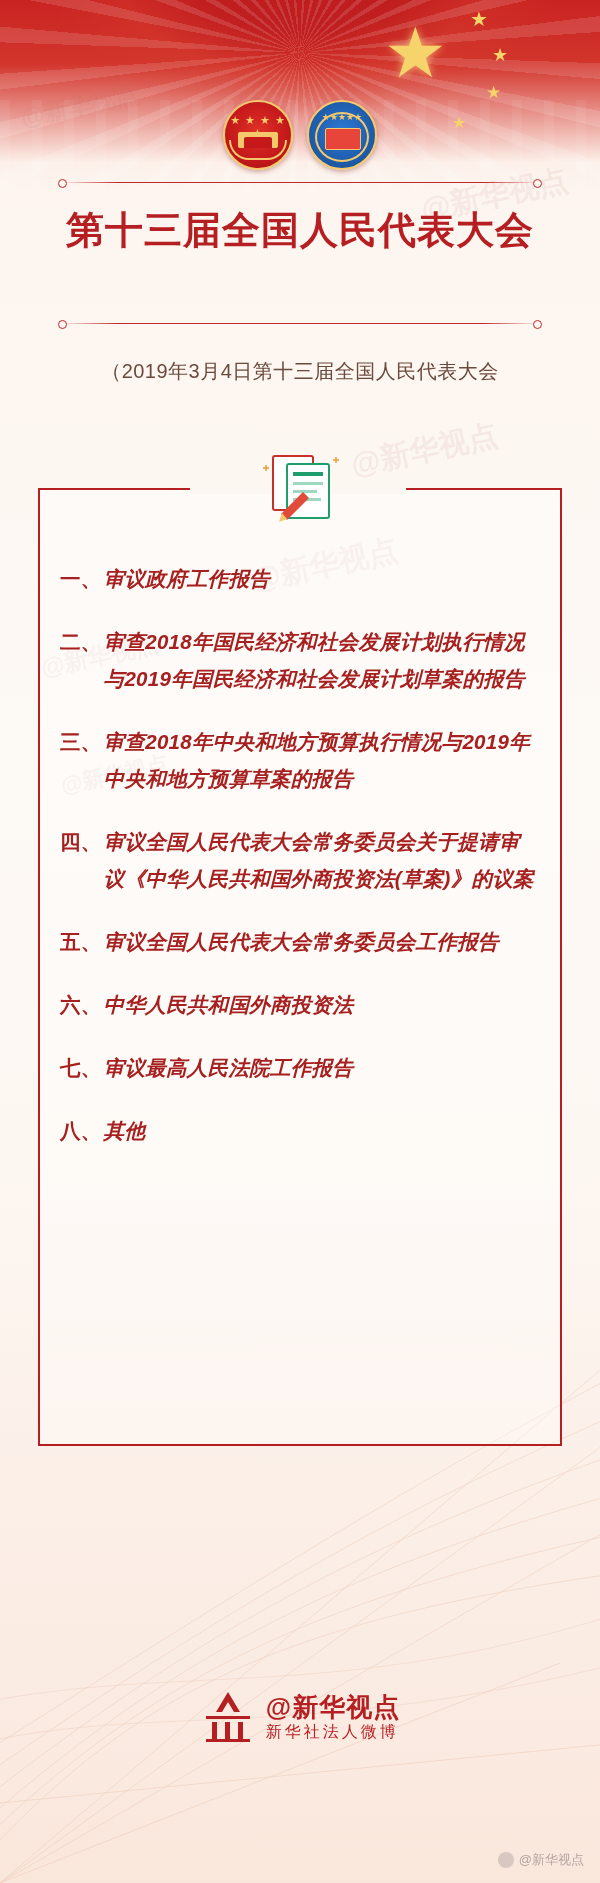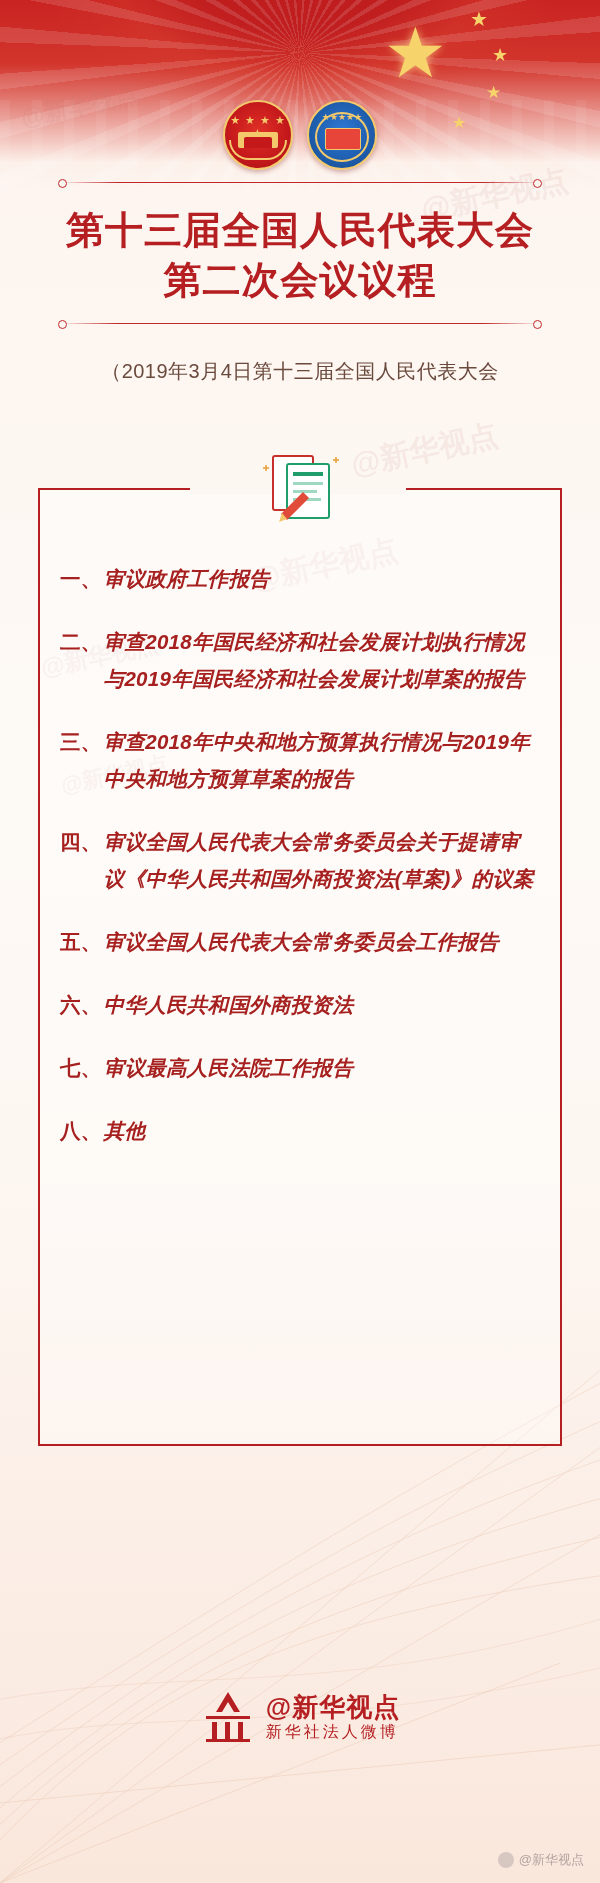--- a/index.html
+++ b/index.html
@@ -353,21 +353,20 @@
     <span class="dot left"></span>
     <span class="dot right"></span>
   </div>
   <div class="rule bottom">
     <span class="dot left"></span>
     <span class="dot right"></span>
   </div>
 
   <div class="title">
     <div>第十三届全国人民代表大会</div>
-    <div>第二次会议议程</div>
   </div>
 
   <div class="subtitle">
     <div>（2019年3月4日第十三届全国人民代表大会</div>
   </div>
 
   <div class="card"></div>
   <div class="card-notch"></div>
 
   <svg class="doc-icon" viewBox="0 0 92 76">

